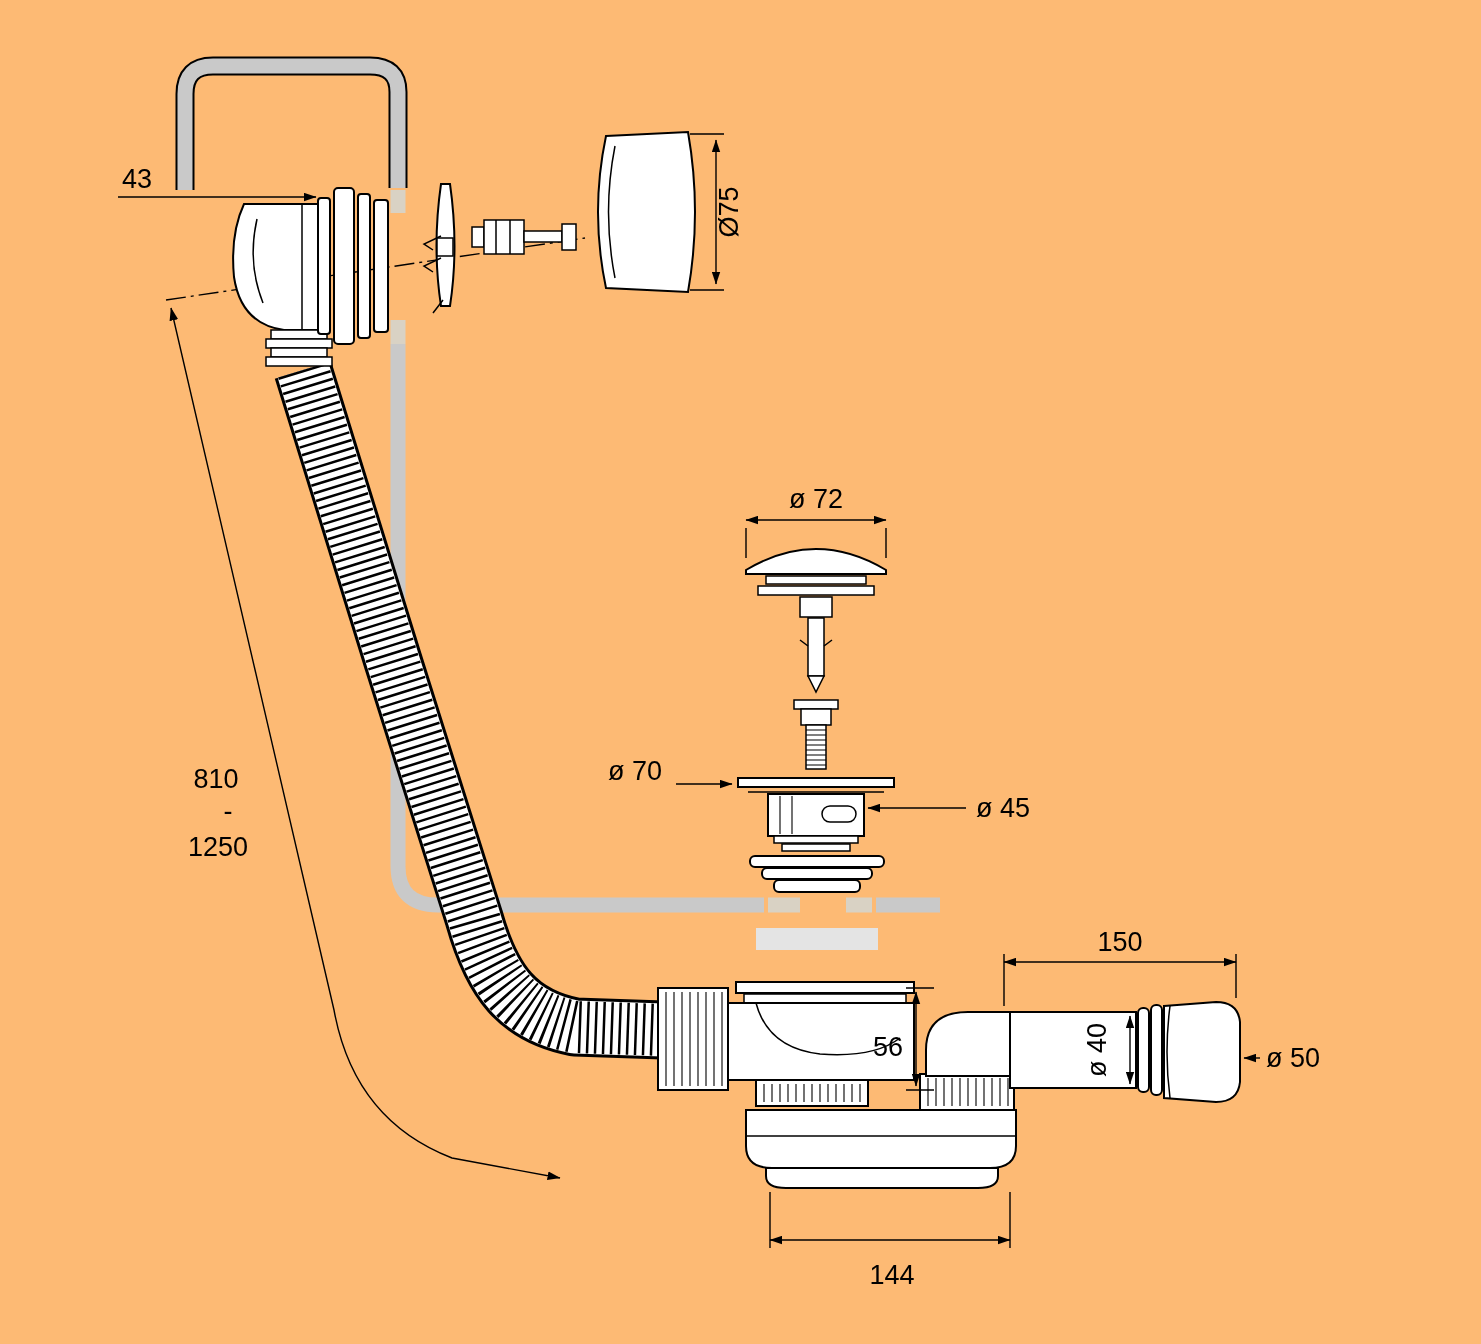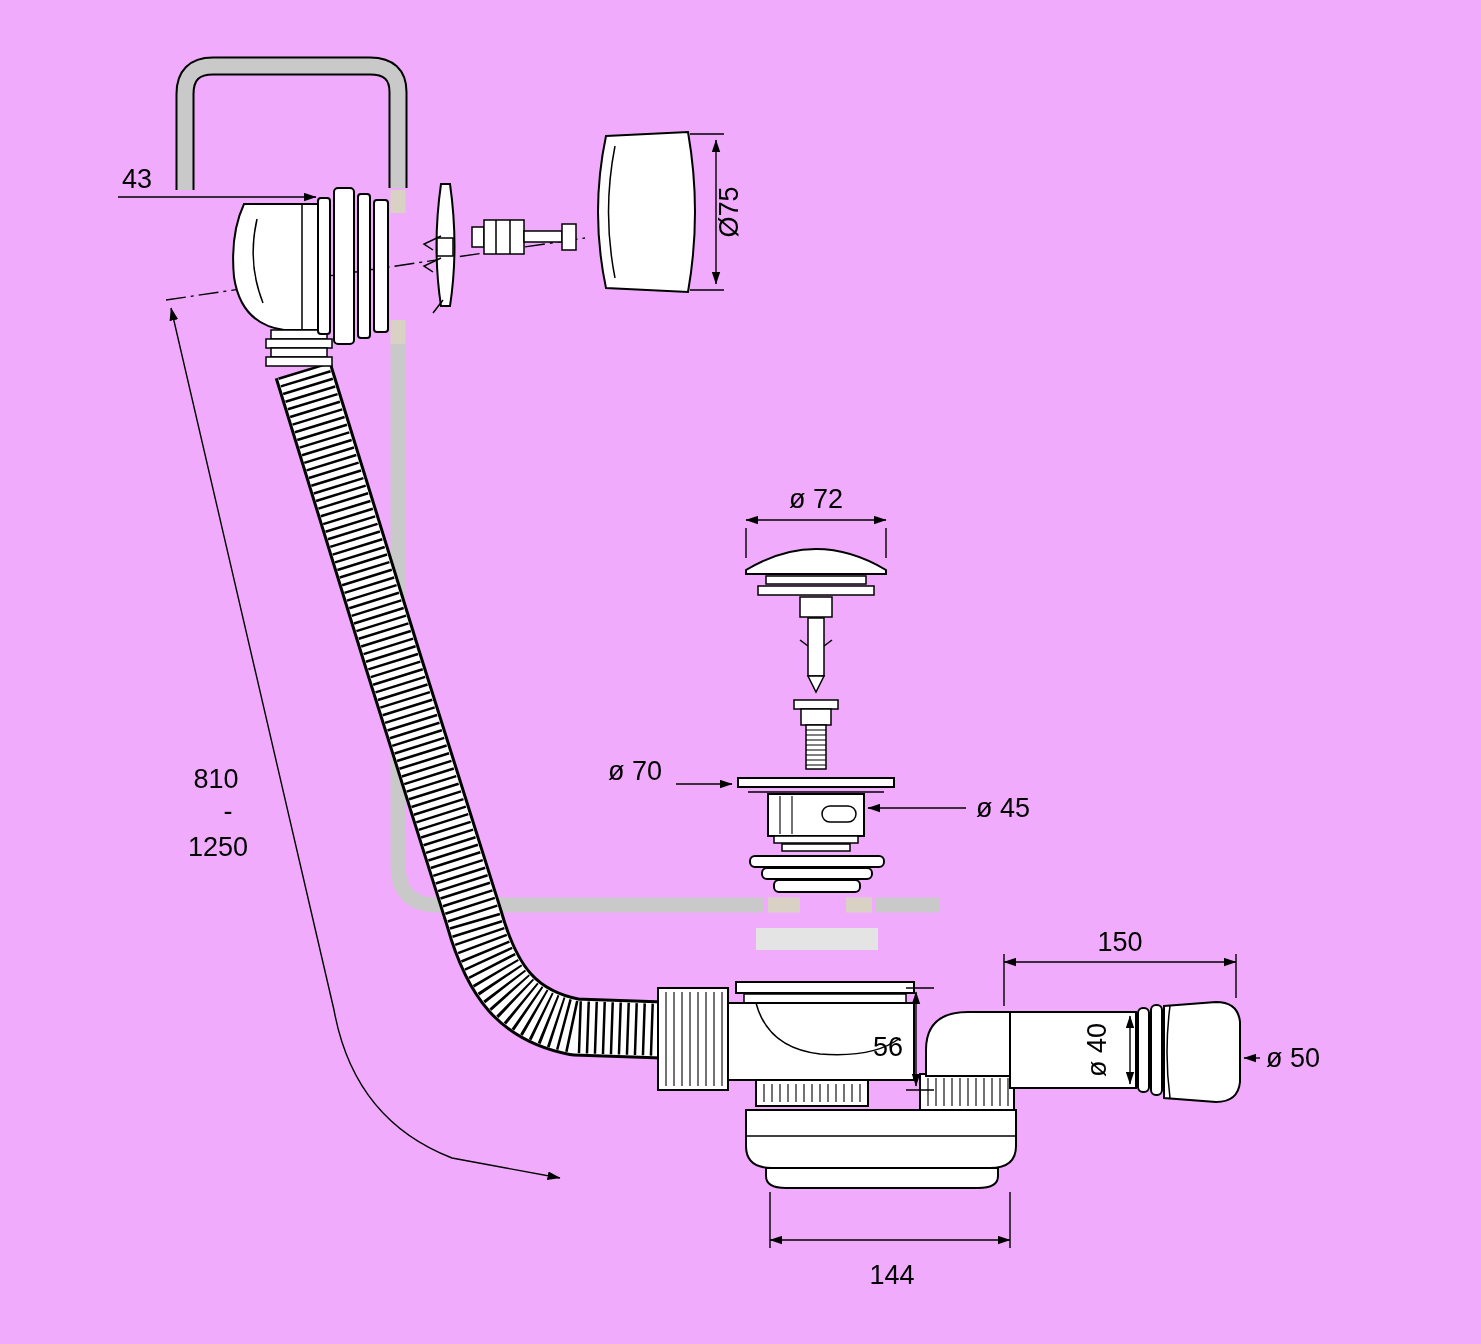--- a/index.html
+++ b/index.html
@@ -1,16 +1,16 @@
 <!DOCTYPE html>
 <html><head>
 <meta charset="utf-8">
 <style>
   html,body{margin:0;padding:0;background:#fff;}
-  .stage{position:relative;width:1481px;height:1344px;background:#f0abfc;overflow:hidden;
+  .stage{position:relative;width:1481px;height:1344px;background:#fdba74;overflow:hidden;
          font-family:"Liberation Sans",sans-serif;}
   svg{display:block;}
   text{font-family:"Liberation Sans",sans-serif;font-size:27px;fill:#000;}
   .thin{stroke:#000;stroke-width:1.4;fill:none;}
   .part{fill:#fff;stroke:#000;stroke-width:2;}
   .part-thin{fill:#fff;stroke:#000;stroke-width:1.5;}
   .detail{fill:none;stroke:#000;stroke-width:1.5;}
   .rib{stroke:#000;stroke-width:1.1;fill:none;}
 </style>
 </head>

